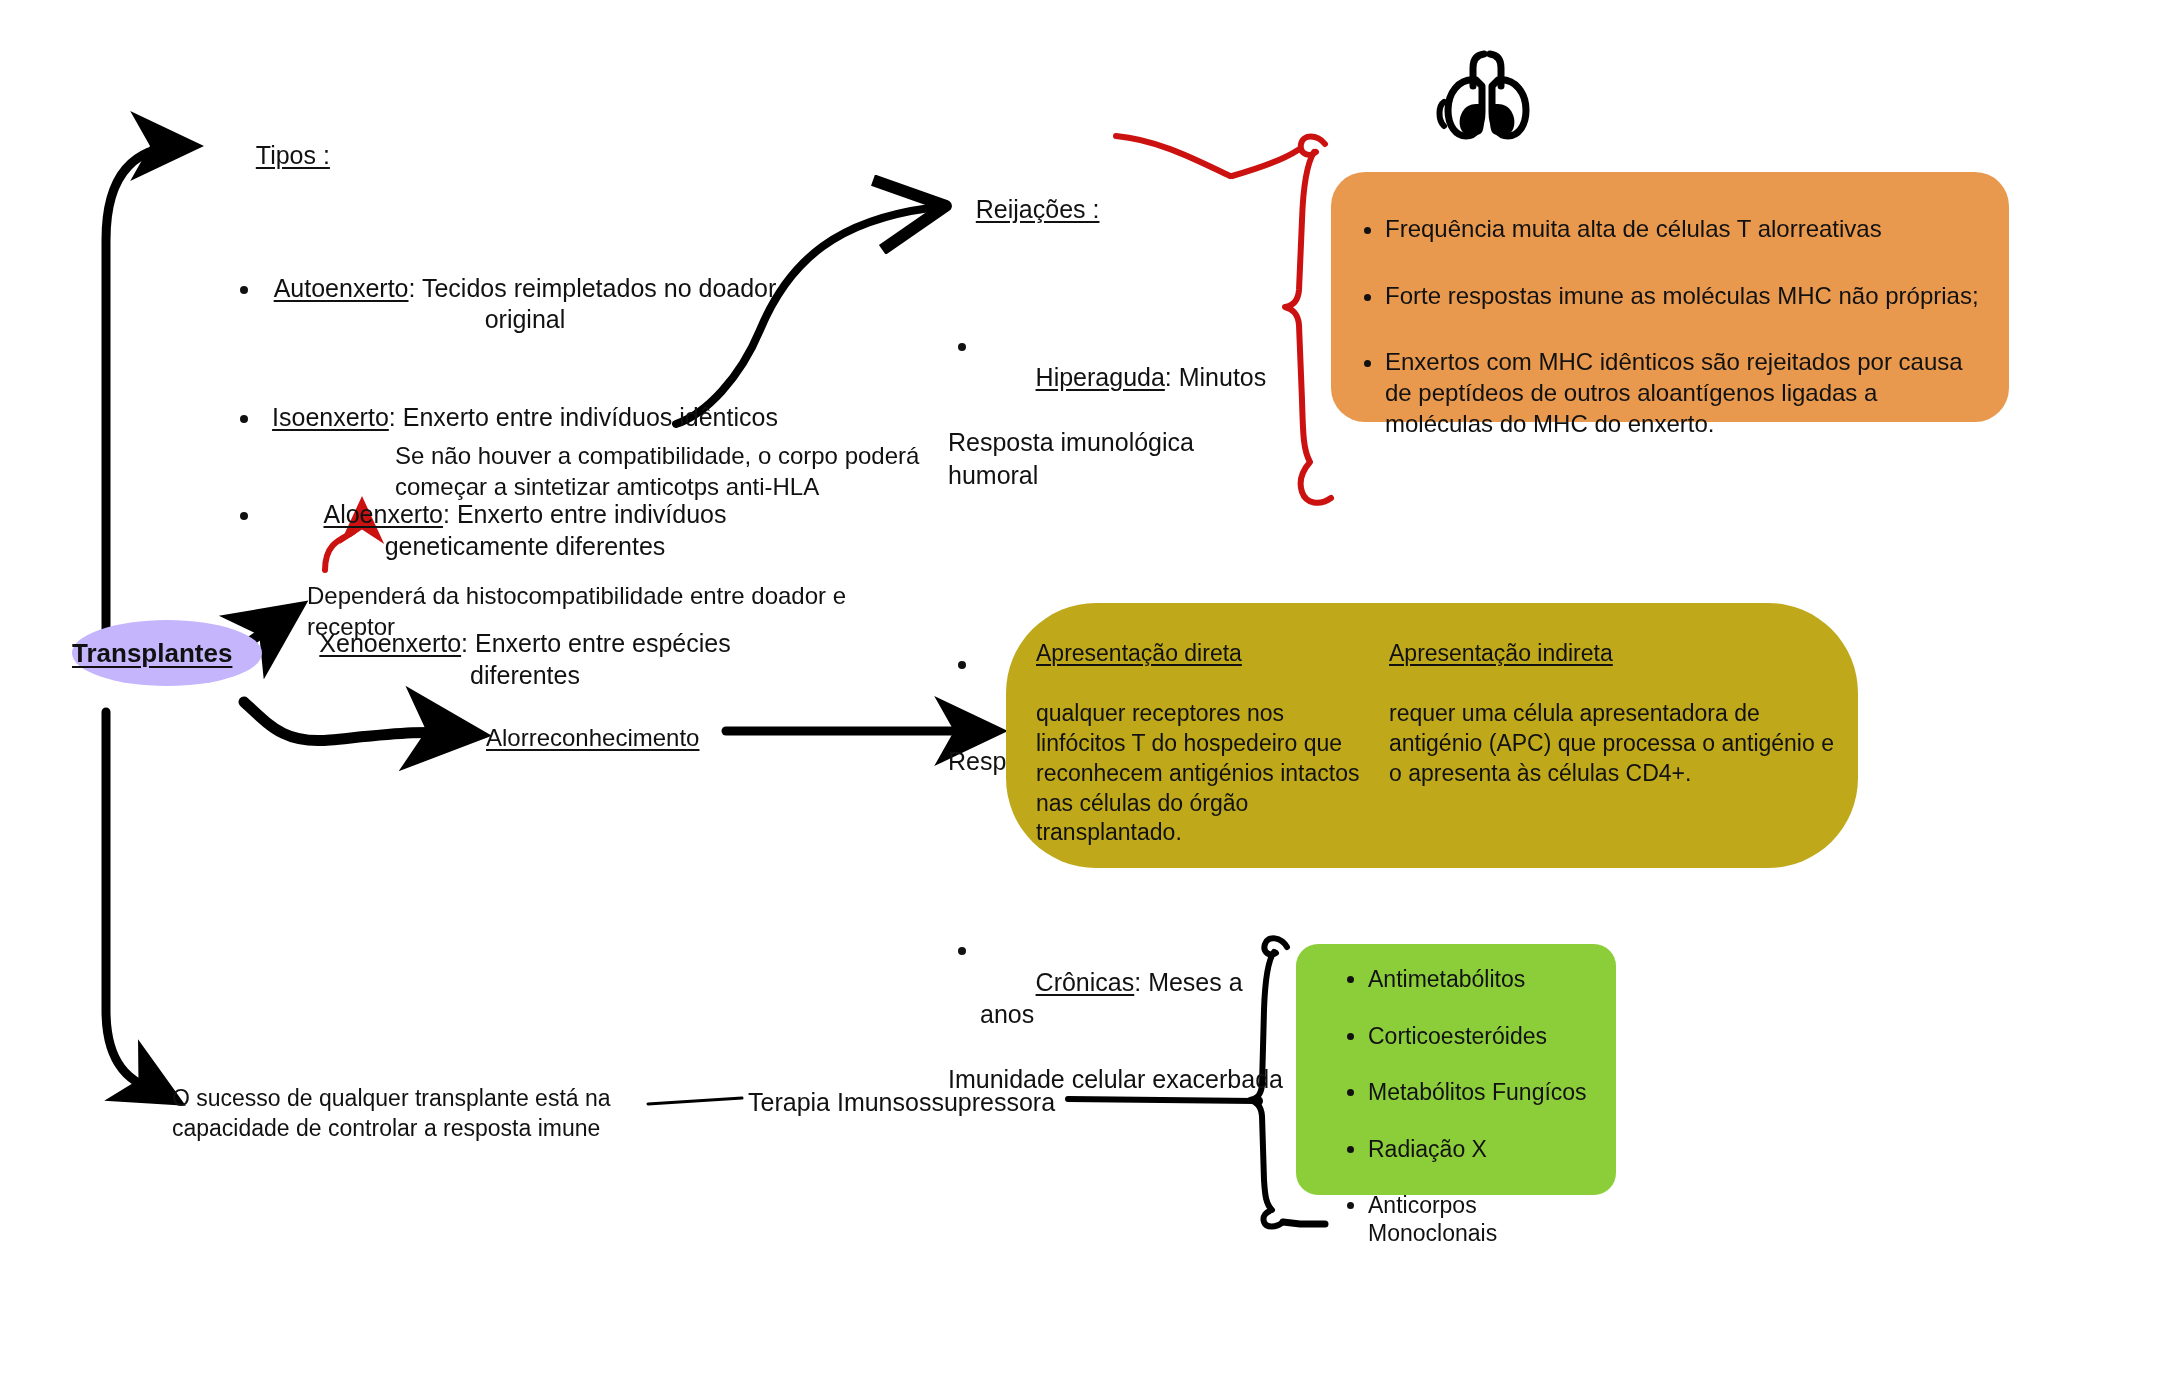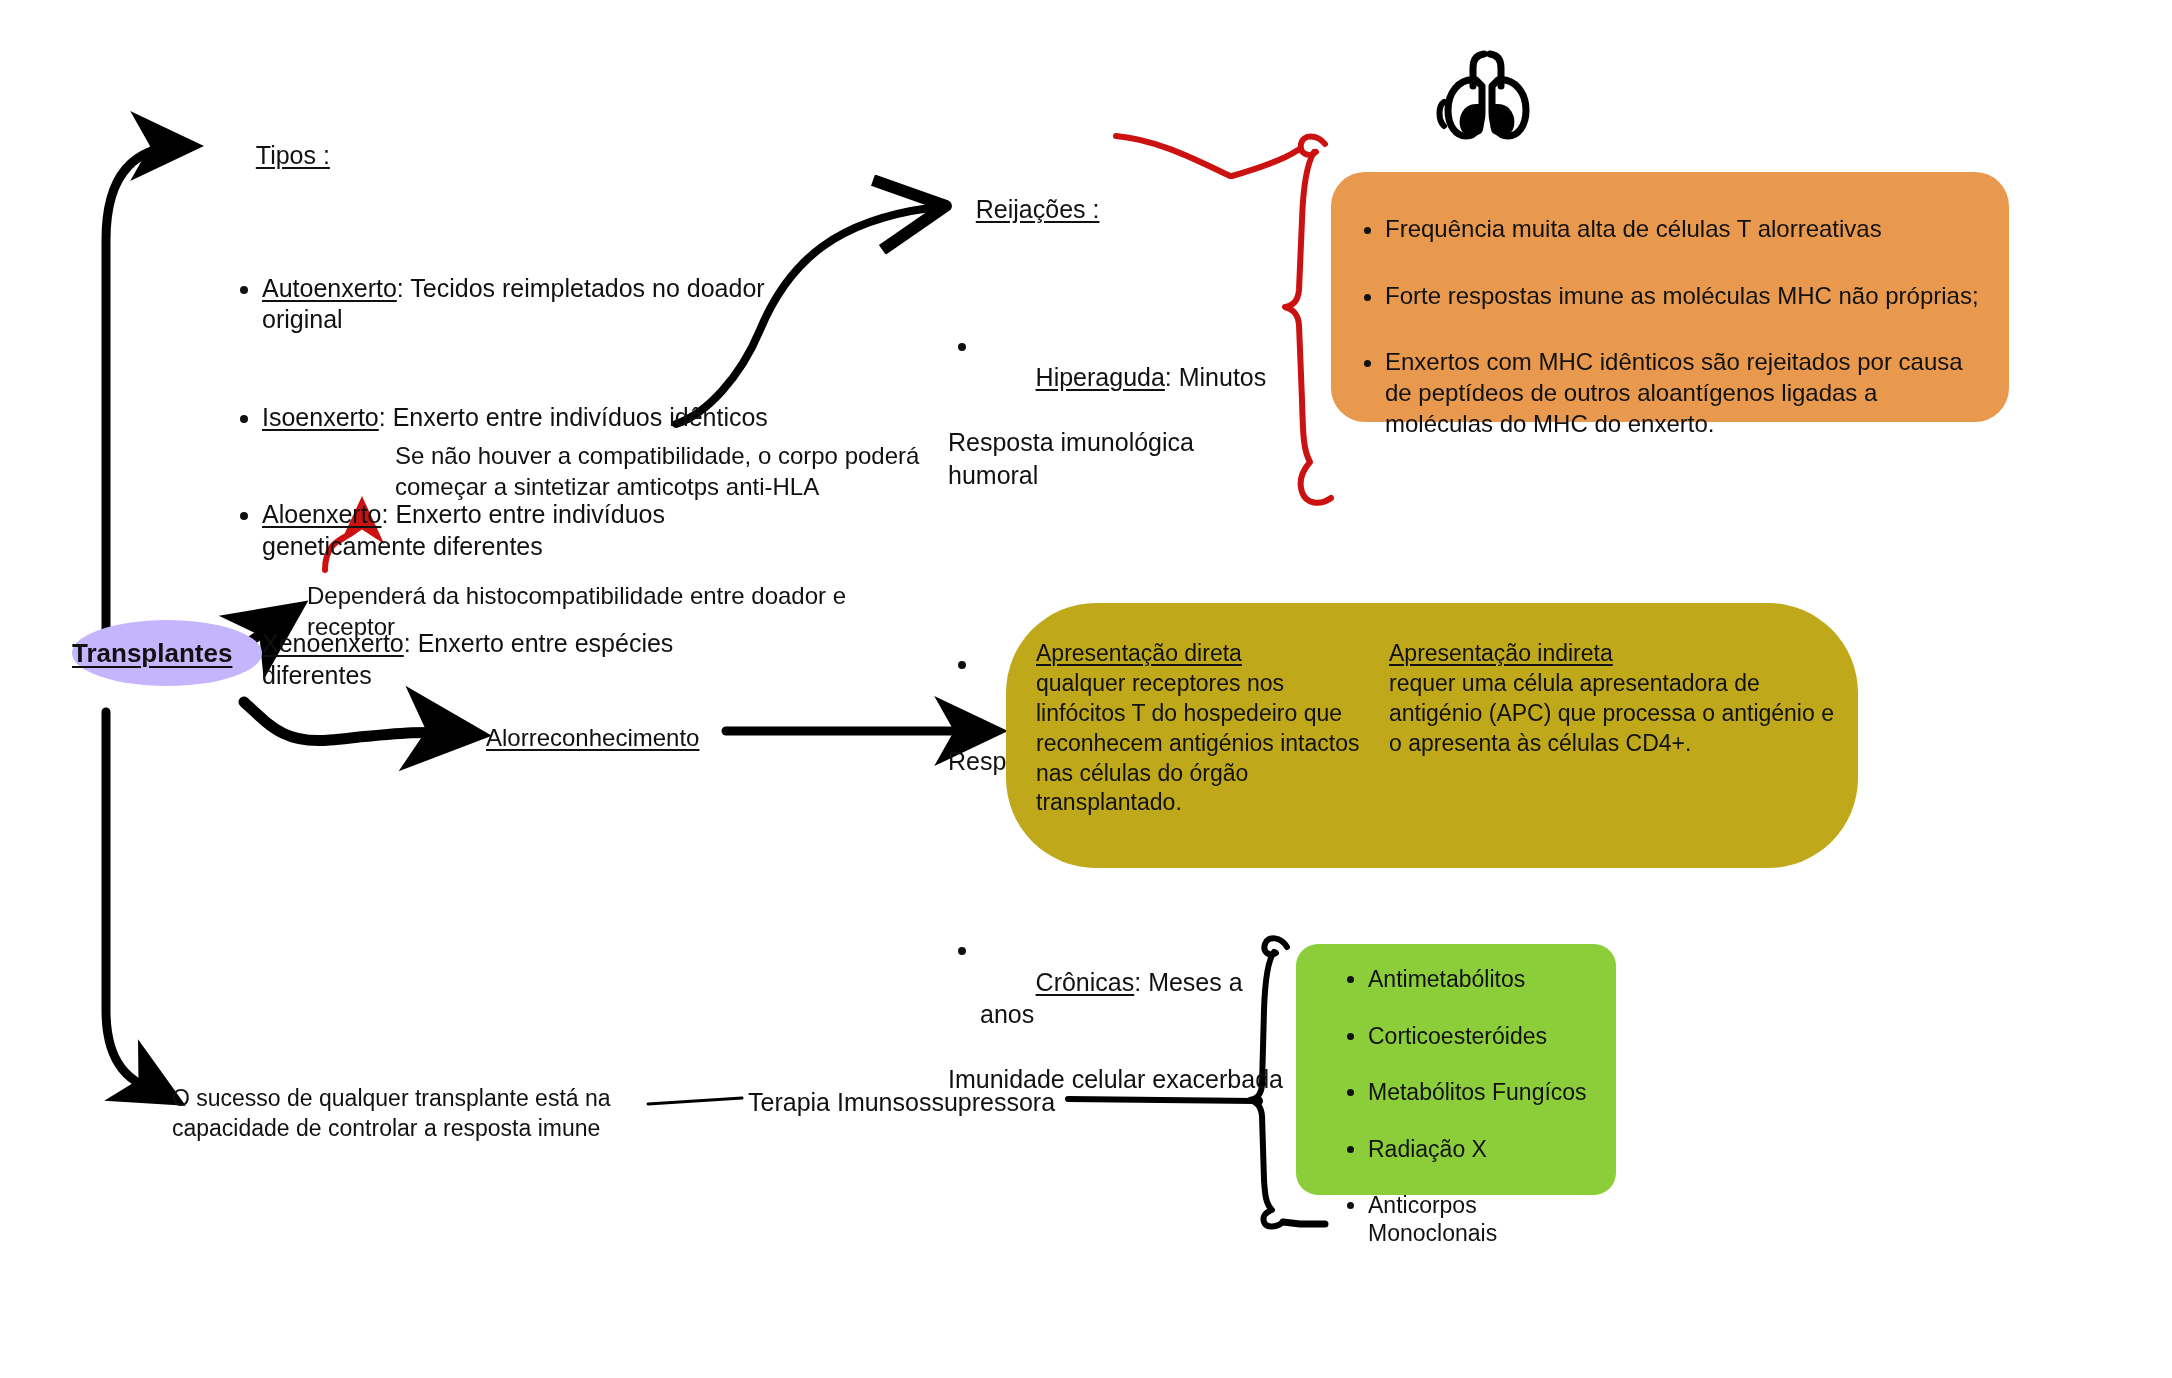--- a/index.html
+++ b/index.html
@@ -10,21 +10,21 @@
   }
   .canvas{position:absolute;inset:0;}
   svg.overlay{position:absolute;left:0;top:0;width:2172px;height:1378px;pointer-events:none;}
 
   .txt{position:absolute;white-space:pre-wrap;line-height:1.30;}
   .u{text-decoration:underline;text-underline-offset:3px;}
 
   
   #tipos{left:228px;top:106px;width:560px;font-size:25px;}
   #tipos .t-title{display:inline-block;margin-bottom:2px;}
-  #tipos ul{margin:2px 0 0 0;padding-left:34px;list-style:disc;}
+  #tipos ul{margin:2px 0 0 0;padding-left:34px;list-style:disc;text-align:center;}
   #tipos li{margin:0 0 1px 0;line-height:1.26;}
 
   
   #reij{left:948px;top:160px;width:340px;font-size:25px;}
   #reij ul{margin:6px 0 0 0;padding-left:32px;list-style:disc;}
   #reij li{margin:0;}
   #reij .sub{margin:0 0 0 -32px;}
   #reij .grp{margin-bottom:26px;}
 
   
@@ -54,21 +54,21 @@
   #alorre{left:486px;top:722px;font-size:24px;}
 
   
   #olive-card{
     position:absolute;left:1006px;top:603px;width:852px;height:265px;
     background:#BFA81A;border-radius:90px;
   }
   #olive-card .col{position:absolute;font-size:23px;line-height:1.30;}
   #olive-card .c1{left:30px;top:36px;width:330px;}
   #olive-card .c2{left:383px;top:36px;width:450px;}
-  #olive-card .h{display:inline-block;text-decoration:underline;text-underline-offset:3px;}
+  #olive-card .h{display:inline-block;text-decoration:underline;text-underline-offset:3px;margin-bottom:30px;}
 
   
   #green-card{
     position:absolute;left:1296px;top:944px;width:320px;height:251px;
     background:#8CCE3A;border-radius:22px;
   }
   #green-card ul{margin:0;padding:22px 16px 0 44px;list-style:disc;}
   #green-card li{font-size:23px;line-height:1.2;margin-bottom:29px;margin-left:28px;}
   #green-card li:last-child{margin-bottom:0;}
 

